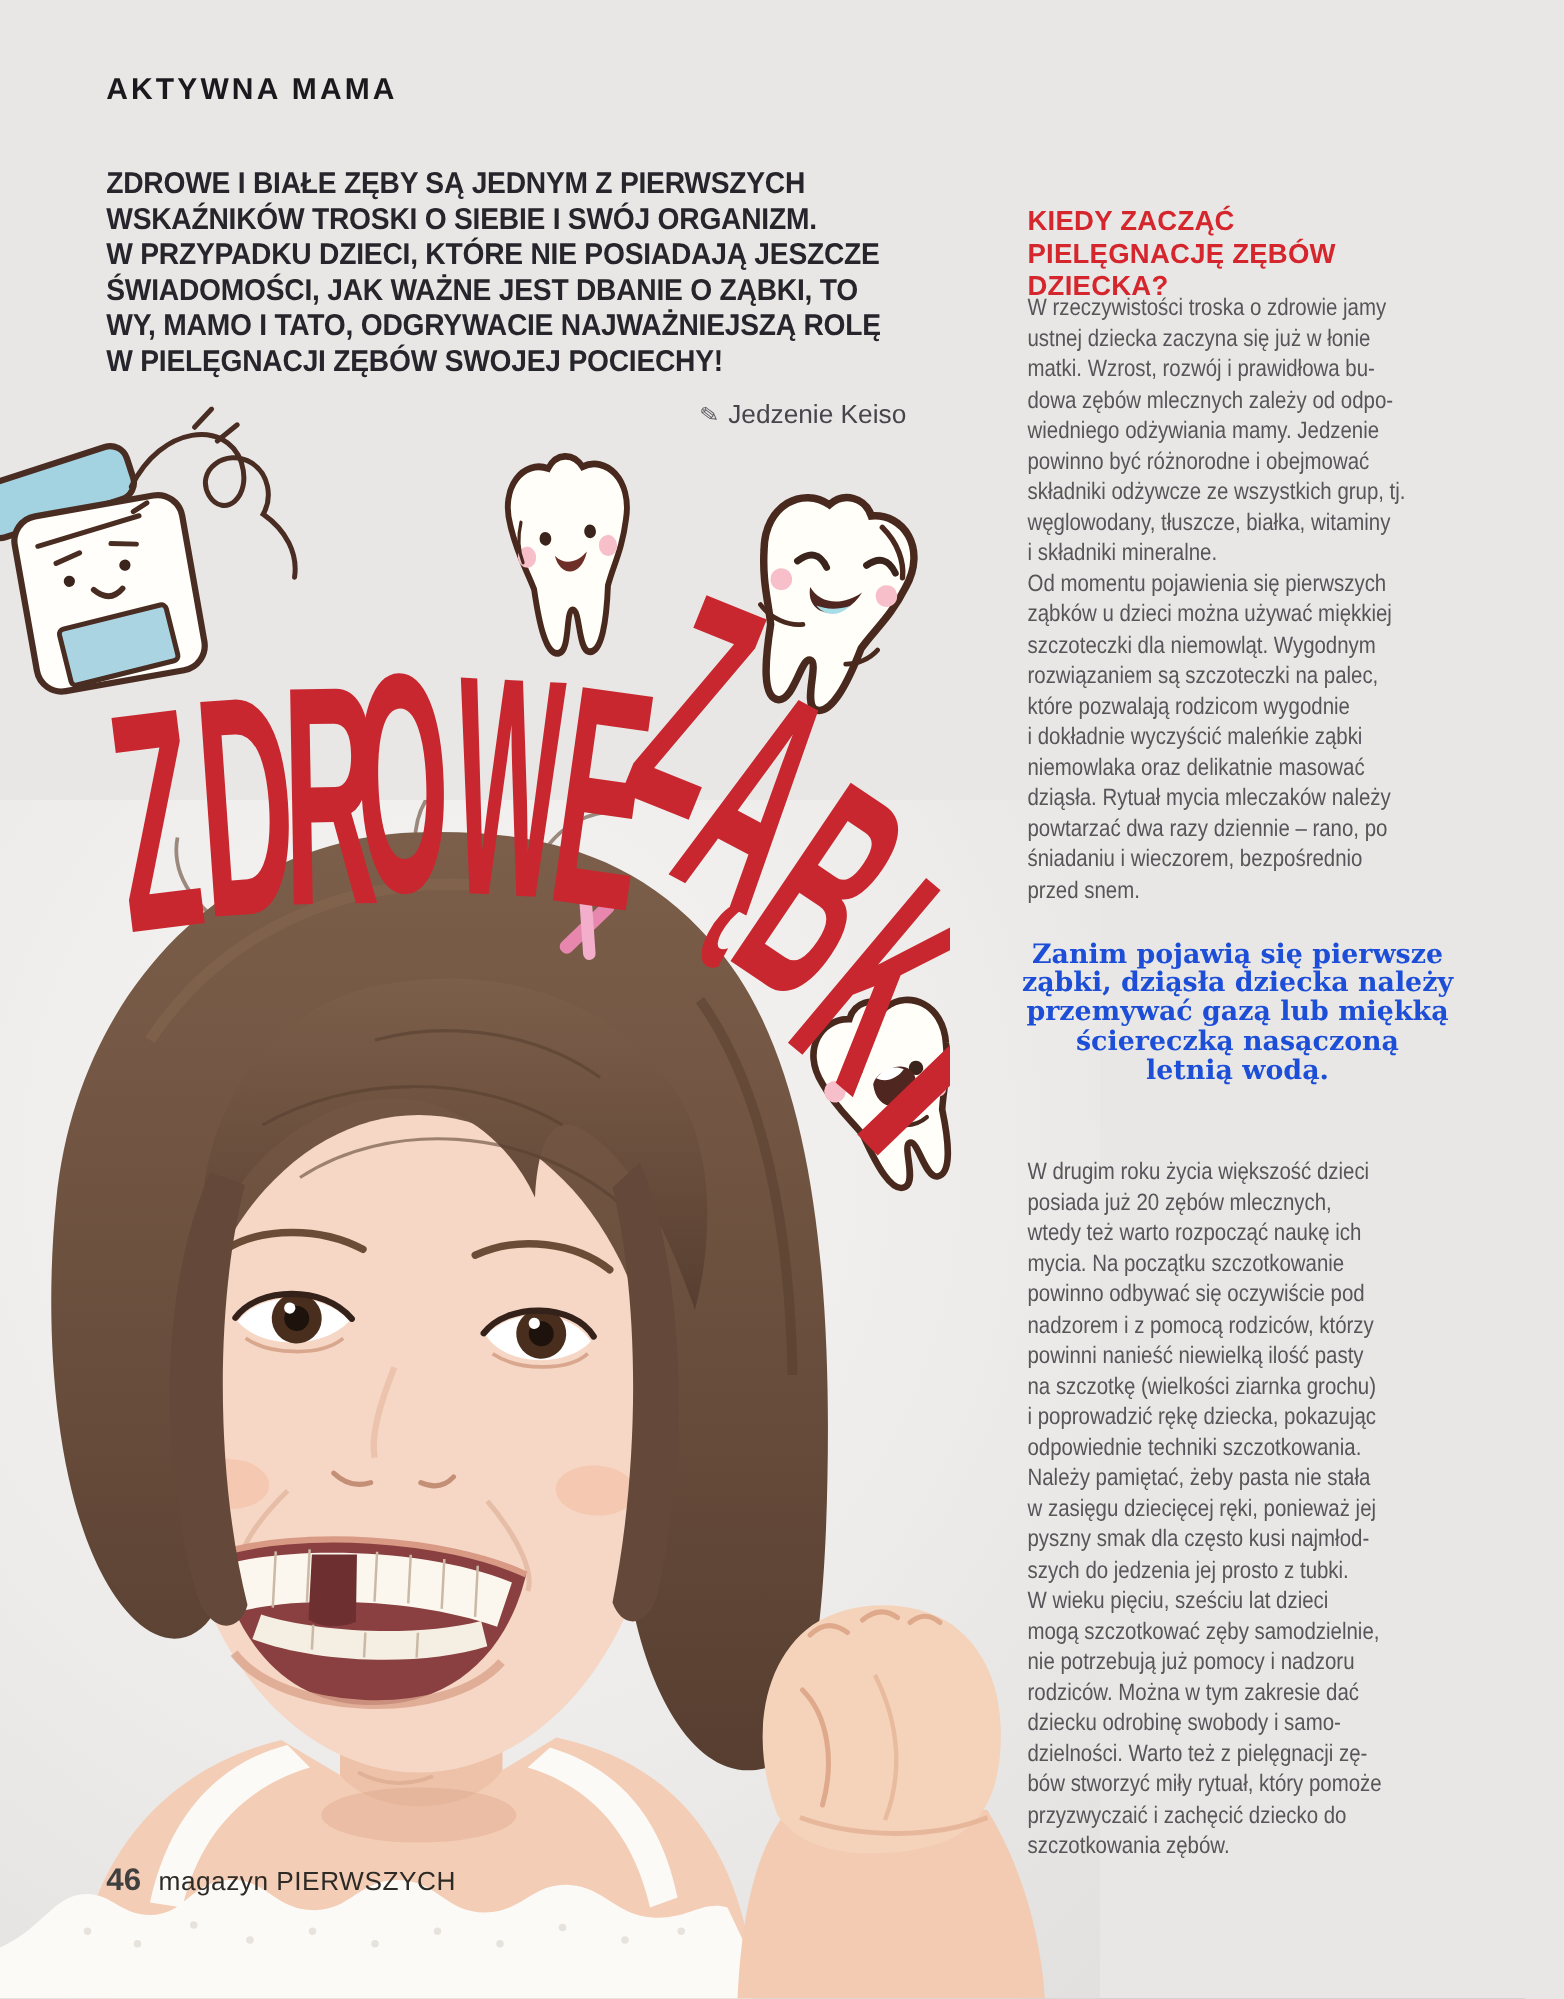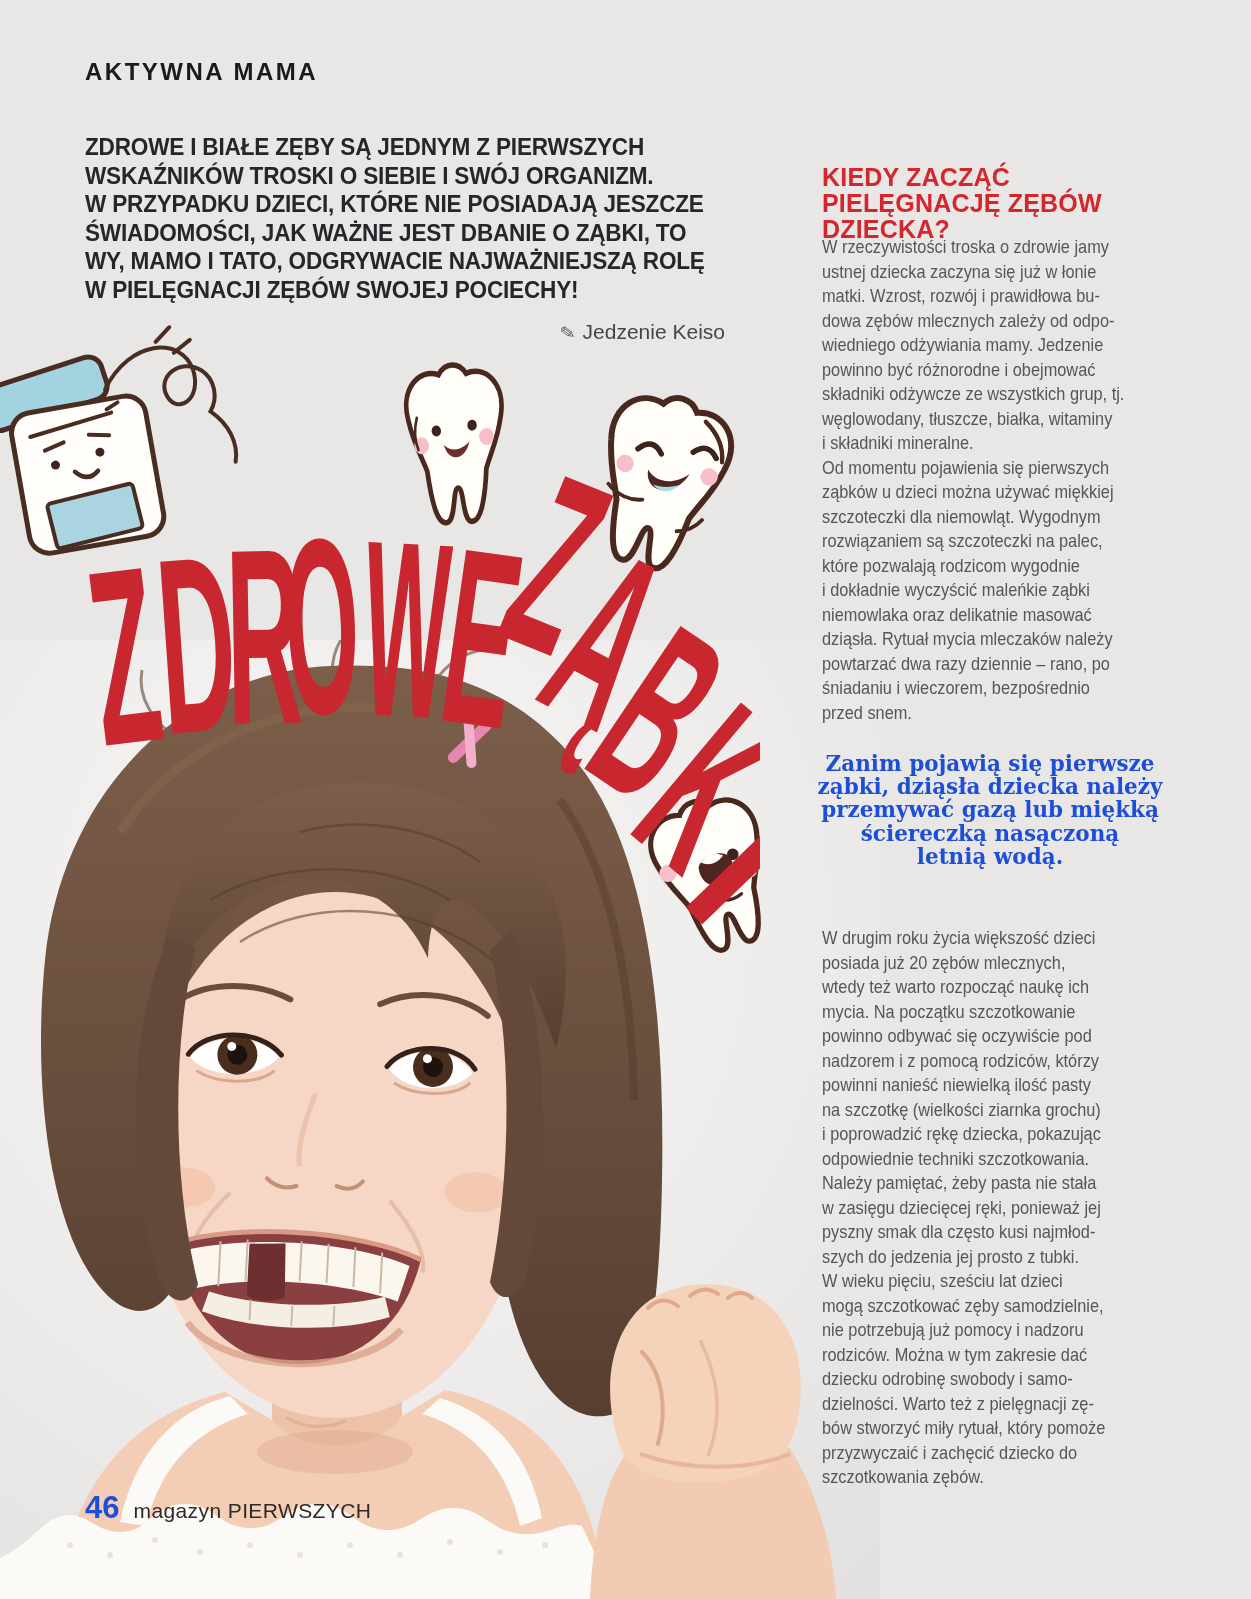--- a/index.html
+++ b/index.html
@@ -22,21 +22,21 @@
   .byline{
     position:absolute;left:450px;top:320px;width:275px;text-align:right;
     font-size:21px;color:#46454b;
   }
   .byline .pencil{
     display:inline-block;margin-right:7px;font-size:18px;color:#5a5960;
     font-family:"DejaVu Sans",sans-serif;transform:rotate(-8deg);
   }
   .h-red{
     position:absolute;left:822px;width:360px;
-    font-weight:bold;color:#d5262d;font-size:25px;line-height:26px;
+    font-weight:bold;color:#d5262d;font-size:22px;line-height:26px;
     white-space:pre-line;letter-spacing:0.2px;
   }
   #h1{top:164px}
   #h2{top:869px}
   .body-text{
     position:absolute;left:822px;width:430px;
     font-size:19px;line-height:24.5px;color:#565559;
     white-space:pre-line;
     transform:scaleX(.86);transform-origin:0 0;
   }
@@ -44,21 +44,21 @@
   #p3{top:926px}
   .callout{
     position:absolute;left:812px;top:752px;width:356px;text-align:center;
     font-family:"DejaVu Serif",serif;font-weight:bold;
     font-size:21.5px;line-height:23.2px;color:#1d4ed8;
     white-space:pre-line;
   }
   .footer{
     position:absolute;left:85px;top:1490px;z-index:30;
   }
-  .footer .num{font-weight:bold;font-size:31px;color:#1d4ed8;}
+  .footer .num{font-weight:bold;font-size:25px;color:#404040;}
   .footer .mag{font-size:21px;margin-left:14px;letter-spacing:.4px;color:#2e2a26;}
   .abs{position:absolute;}
   svg text.titleLetter{
     font-family:"Liberation Sans",sans-serif;font-weight:bold;
   }
 </style>
 </head>
 <body>
 
 <div class="page">

